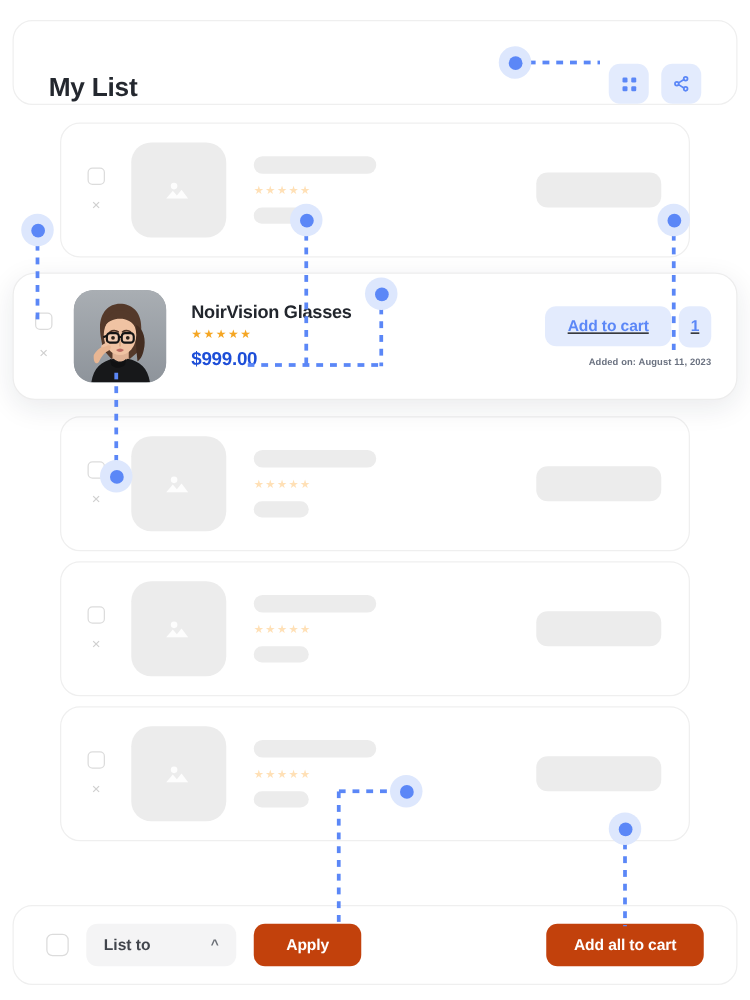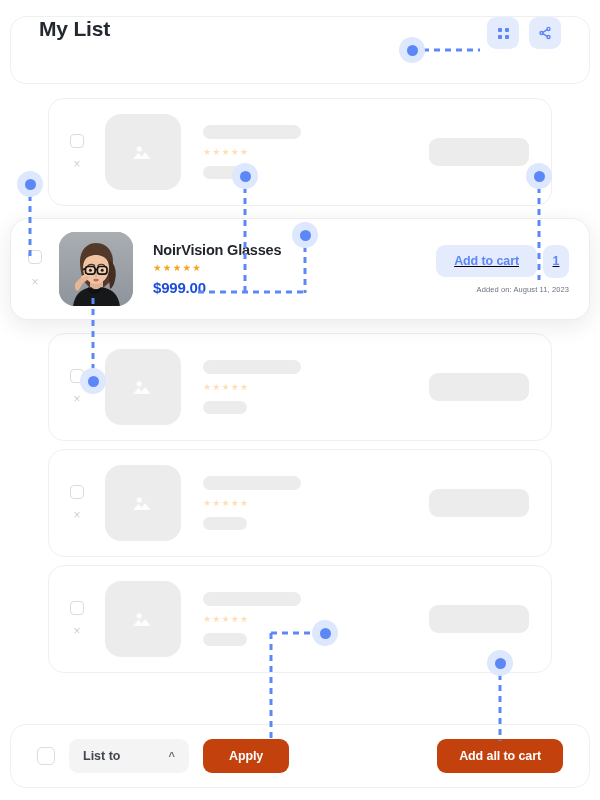--- a/index.html
+++ b/index.html
@@ -20,21 +20,21 @@
     position: absolute;
     background: #ffffff;
     border: 1px solid #efefef;
     border-radius: 16px;
   }
 
   
   .header {
     left: 10px; top: 16px; width: 580px; height: 68px;
     border-radius: 16px;
-    display: flex; align-items: flex-start;
+    display: flex; align-items: flex-end;
     padding: 0 28px;
   }
   .header-title {
     font-size: 21px;
     font-weight: 700;
     color: #24282f;
     letter-spacing: -0.2px;
   }
   .header-actions {
     margin-left: auto;
@@ -105,21 +105,21 @@
     padding: 9px 18px; border-radius: 9px;
     border: none; letter-spacing: -0.1px;
   }
   .qty {
     background: #e3ebfd; color: #5b87f7;
     font-size: 12.5px; font-weight: 700;
     width: 26px; height: 33px; border-radius: 9px;
     display: flex; align-items: center; justify-content: center;
   }
   .added {
-    font-size: 7.5px; color: #6b7280; margin-top: 7px; letter-spacing: 0.1px;
+    font-size: 7.5px; color: #6b7280; margin-top: 7px; letter-spacing: 0.1px; font-weight: bold;
   }
 
   
   .bottom {
     left: 10px; top: 724px; width: 580px; height: 64px;
     border-radius: 16px;
     display: flex; align-items: center; padding: 0 26px; gap: 14px;
     z-index: 6;
   }
   .b-check { width: 18px; height: 18px; border: 1.5px solid #dcdcdc; border-radius: 5px; background: #fff; }

